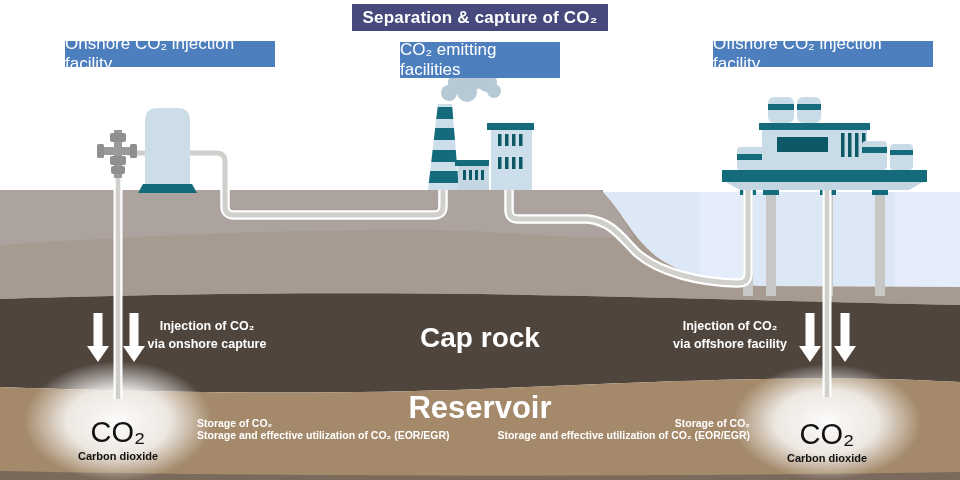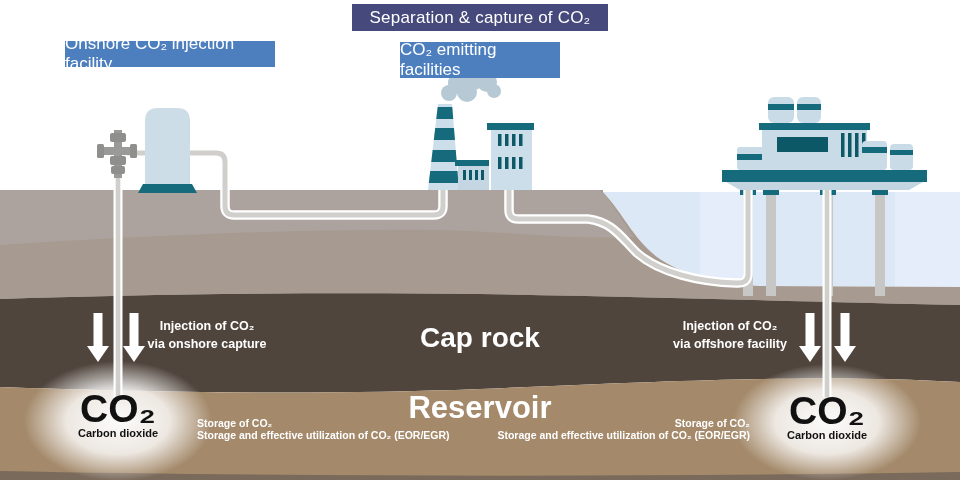--- a/index.html
+++ b/index.html
@@ -5,30 +5,30 @@
   :root{
     --title_bg:#45497b; --label_bg:#4d7fbe; --text_light:#ffffff; --co2_text:#111111;
   }
   html,body{margin:0;padding:0;background:#ffffff;}
   .stage{position:relative;width:960px;height:480px;overflow:hidden;
          font-family:"Liberation Sans","DejaVu Sans",sans-serif;}
   .stage svg{position:absolute;left:0;top:0;}
   .overlay{position:absolute;box-sizing:border-box;}
   .banner{background:var(--title_bg,#45497b);color:var(--text_light,#fff);
           display:flex;align-items:center;justify-content:center;
-          font-weight:normal;font-size:17px;letter-spacing:.2px;}
+          font-weight:bold;font-size:17px;letter-spacing:.2px;}
   .facility-label{background:var(--label_bg,#4d7fbe);color:var(--text_light,#fff);
           display:flex;align-items:center;justify-content:center;font-size:17px;}
   .layer-label{color:var(--text_light,#fff);font-weight:bold;text-align:center;}
   .inj-text{color:var(--text_light,#fff);font-weight:bold;font-size:12.5px;
             line-height:17.5px;text-align:center;}
   .storage-text{color:var(--text_light,#fff);font-weight:bold;font-size:10.5px;line-height:12px;}
   .storage-text .l2{}
   .co2-marker{text-align:center;color:var(--co2_text,#111);}
-  .co2-marker .sym{font-size:39px;font-weight:bold;line-height:30px;}
+  .co2-marker .sym{font-size:29px;font-weight:normal;line-height:30px;margin-top:23px;}
   .co2-marker .nm{font-size:11px;font-weight:bold;margin-top:3px;}
 </style>
 </head>
 <body>
 
 <div class="stage">
 
   <svg width="960" height="480" viewBox="0 0 960 480">
     <defs>
       <radialGradient id="glow" cx="50%" cy="50%" r="50%">
@@ -167,20 +167,21 @@
       <path d="M129.5,313 h9 v33 h6.5 l-11,16 l-11,-16 h6.5 z"></path>
       <path d="M805.5,313 h9 v33 h6.5 l-11,16 l-11,-16 h6.5 z"></path>
       <path d="M840.5,313 h9 v33 h6.5 l-11,16 l-11,-16 h6.5 z"></path>
     </g>
   </svg>
 
   <div class="overlay banner" style="left:352px;top:4px;width:256px;height:27px;">Separation &amp; capture of CO₂</div>
 
   <div class="overlay facility-label" style="left:65px;top:41px;width:210px;height:26px;">Onshore CO₂ injection facility</div>
   <div class="overlay facility-label" style="left:400px;top:42px;width:160px;height:36px;">CO₂ emitting facilities</div>
+  <div class="overlay facility-label" style="left:713px;top:41px;width:220px;height:26px;">Offshore CO₂ injection facility</div>
 
   <div class="overlay layer-label" style="left:380px;top:322px;width:200px;font-size:28px;">Cap rock</div>
   <div class="overlay layer-label" style="left:330px;top:390px;width:300px;font-size:31px;">Reservoir</div>
 
   <div class="overlay inj-text" style="left:127px;top:318px;width:160px;">
     <div>Injection of CO₂</div>
     <div>via onshore capture</div>
   </div>
   <div class="overlay inj-text" style="left:650px;top:318px;width:160px;">
     <div>Injection of CO₂</div>

